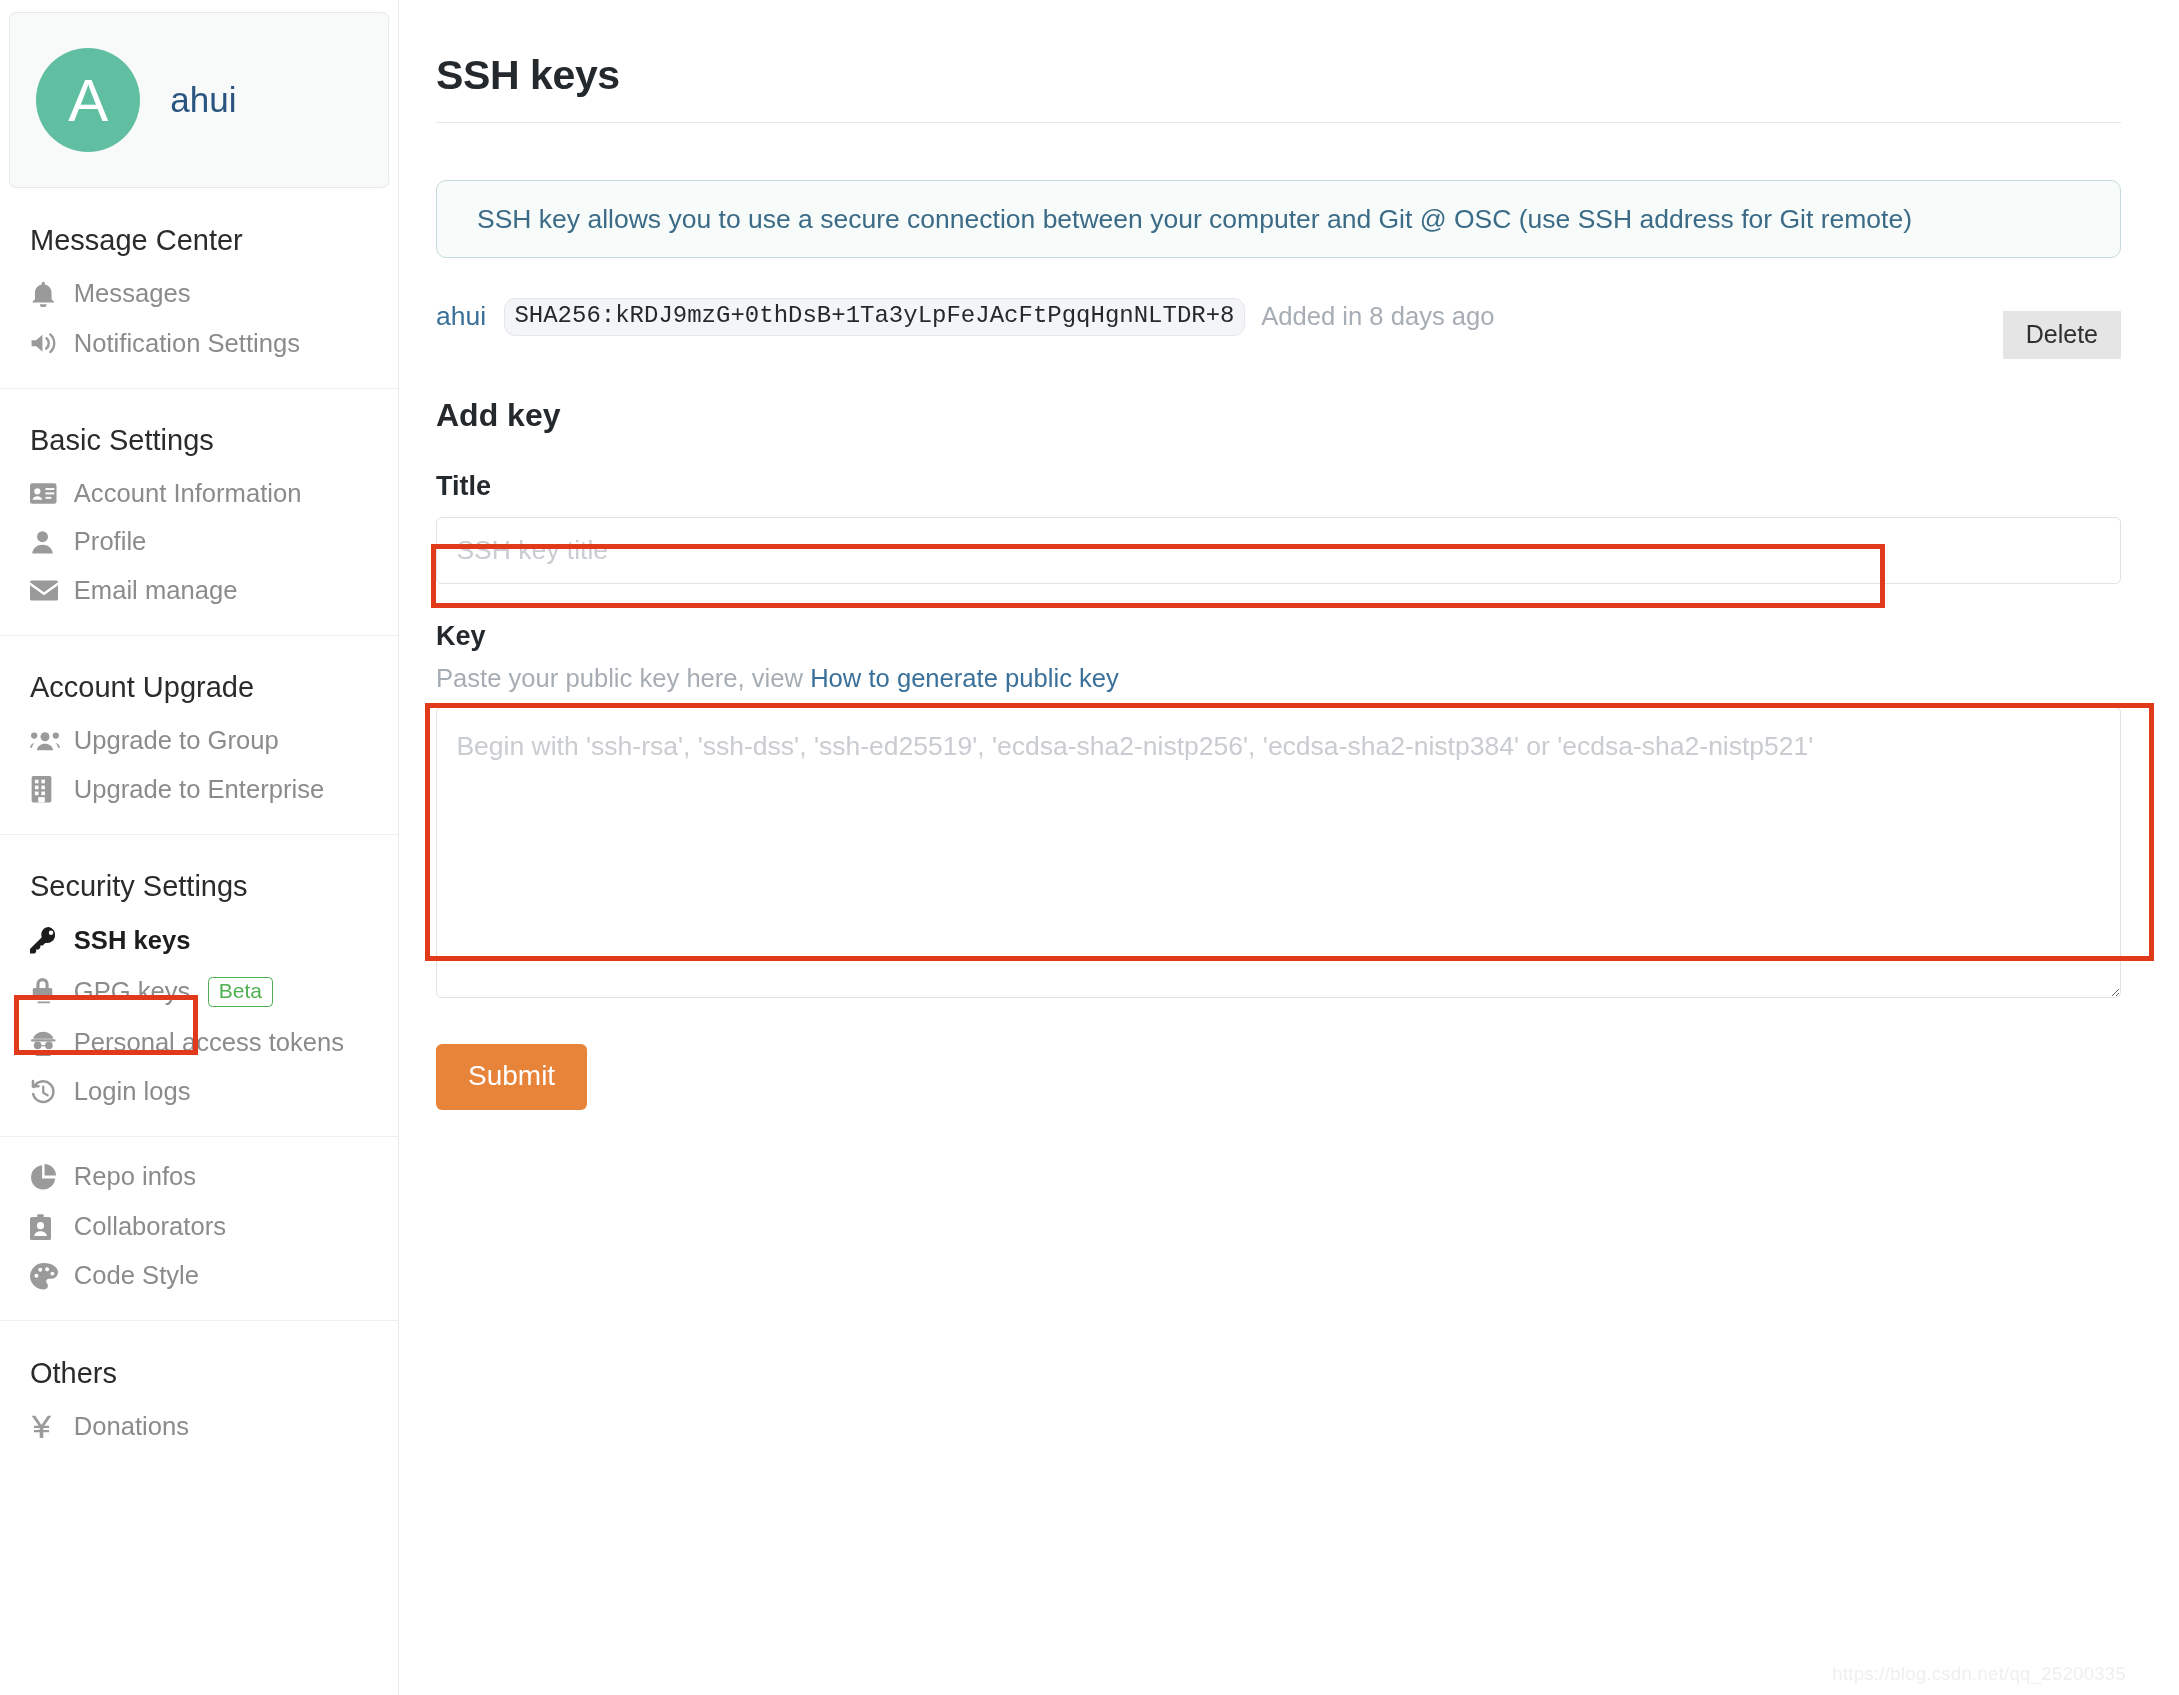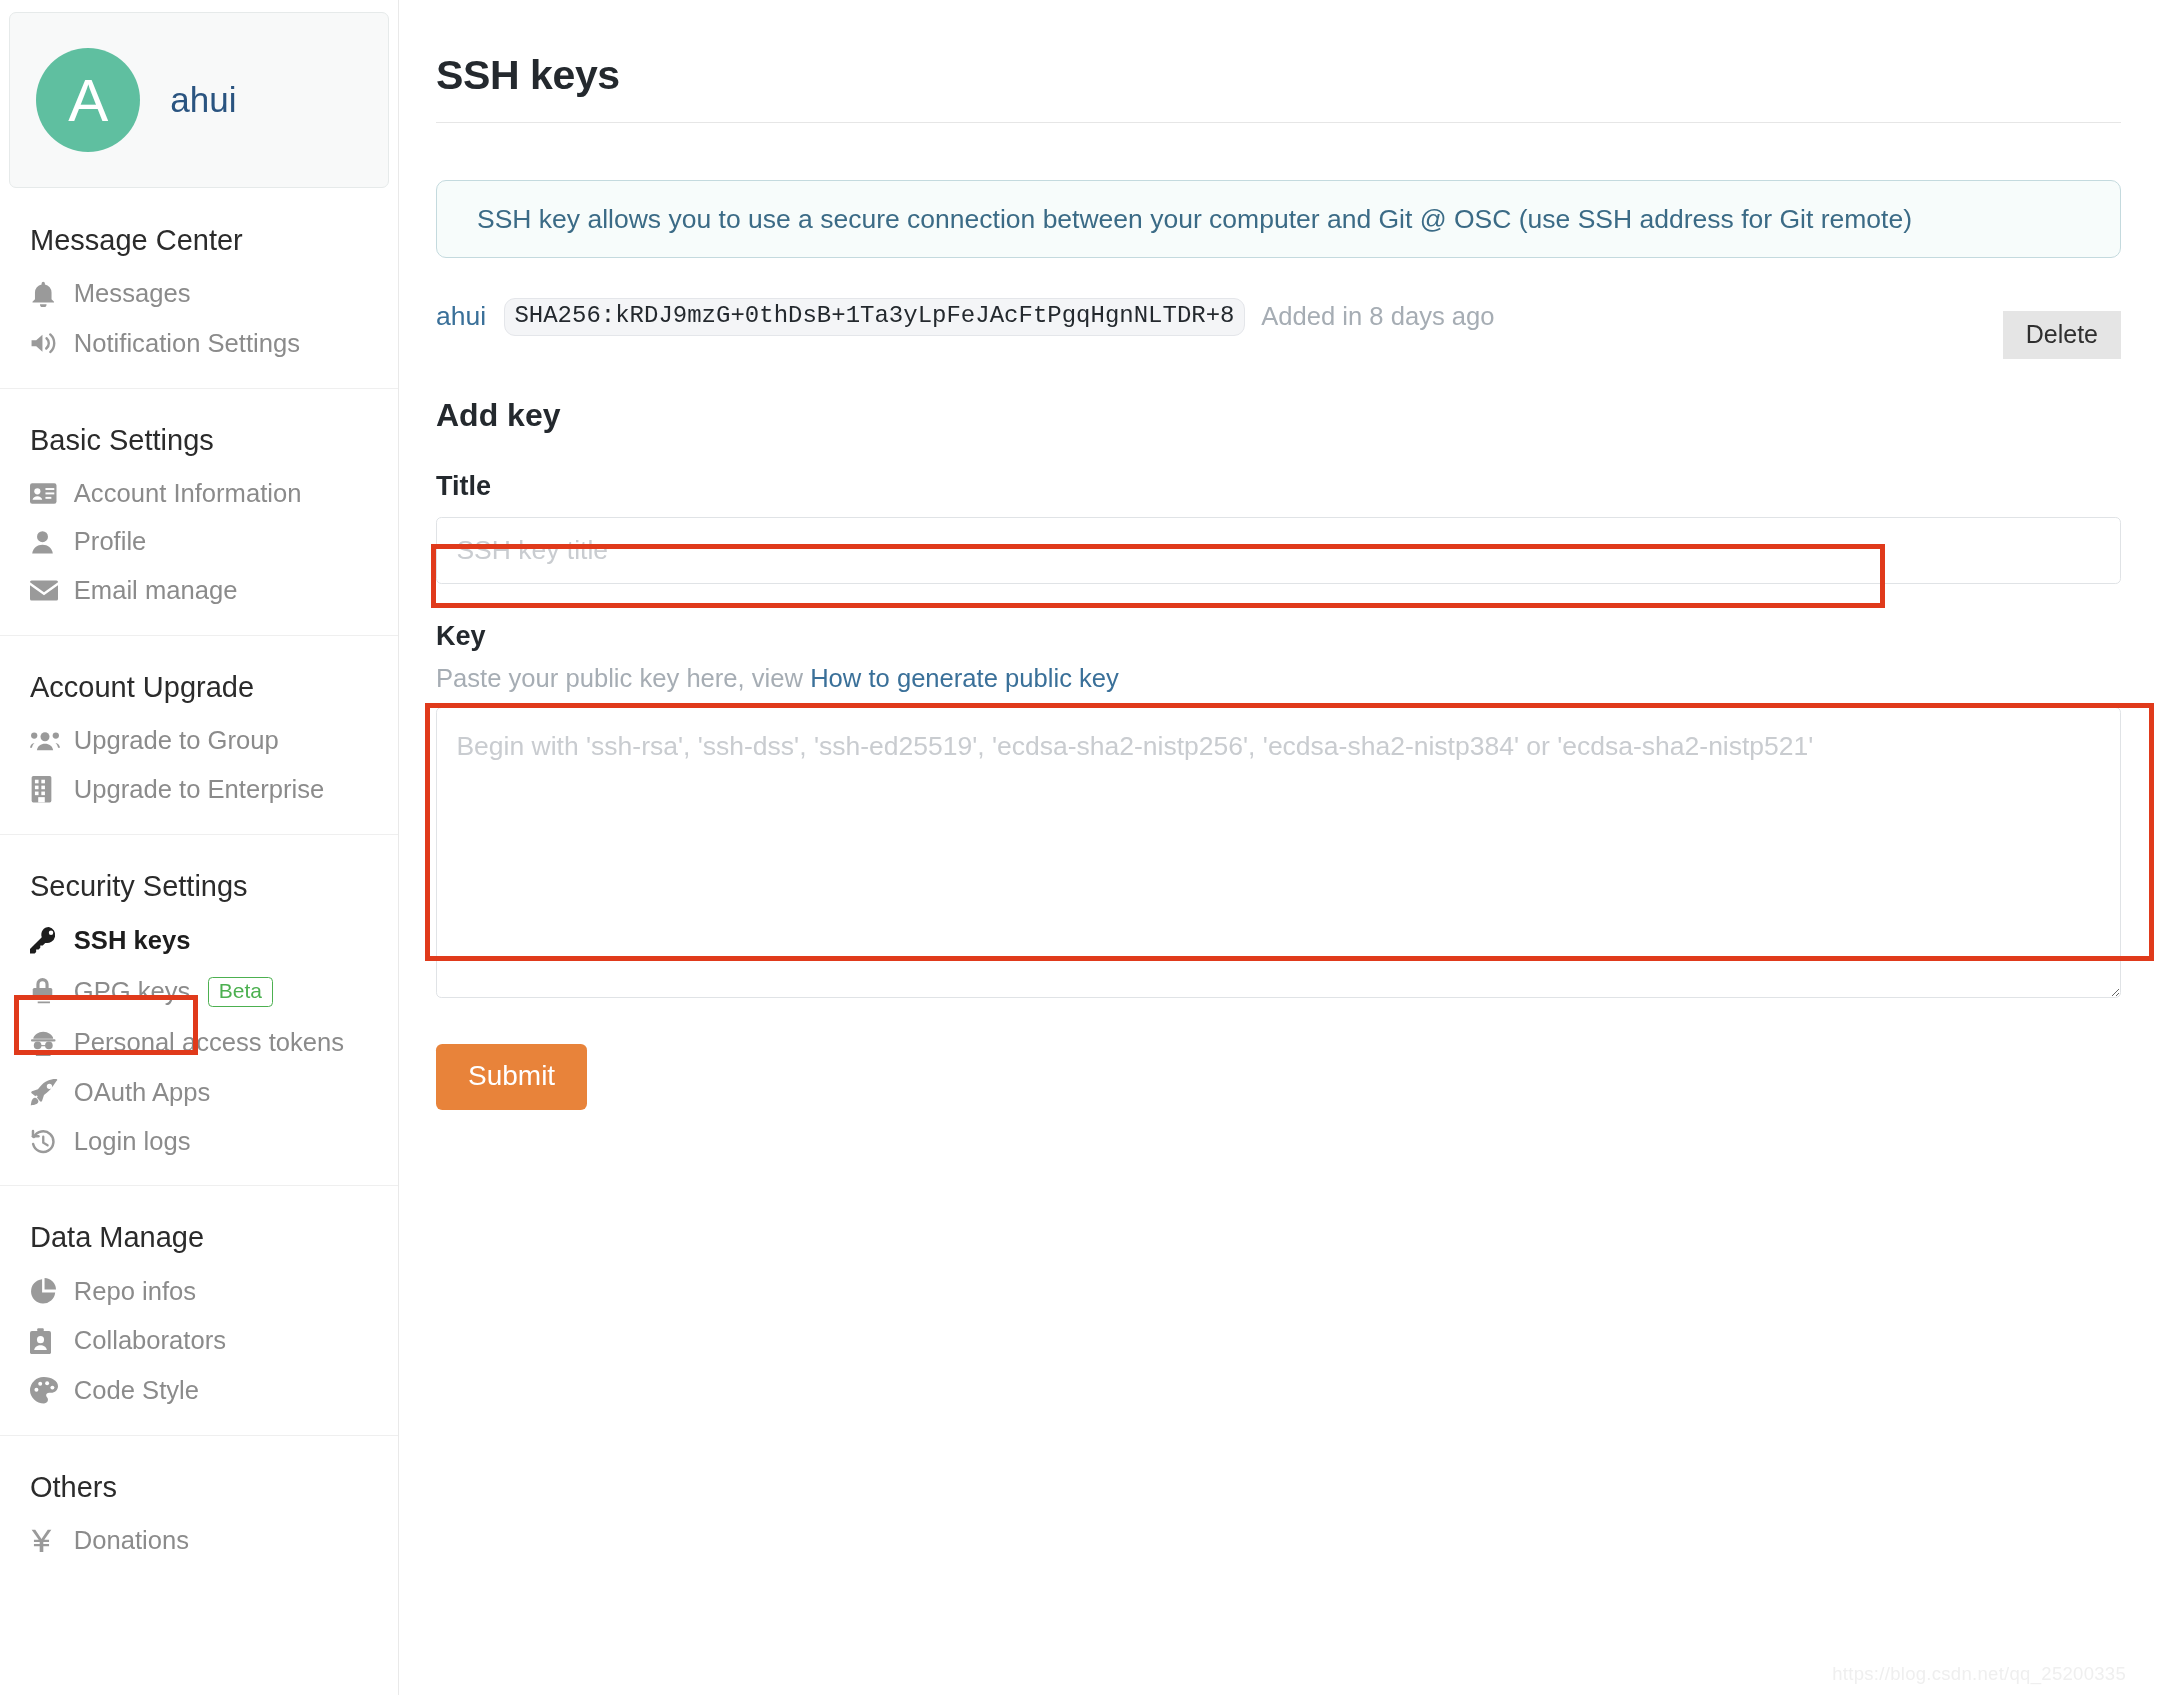--- a/index.html
+++ b/index.html
@@ -361,41 +361,31 @@
                 <circle cx="4.6" cy="9.3" r="2.3"></circle>
                 <circle cx="11.4" cy="9.3" r="2.3"></circle>
                 <path d="M6.6 9.1h2.8v.7H6.6z"></path>
                 <path d="M3.4 16c.3-2 2.1-3.2 4.6-3.2s4.3 1.2 4.6 3.2z"></path>
               </svg>
             </span>
             <span class="lbl">Personal access tokens</span>
           </div>
           <div class="nav-item">
             <span class="ico">
-              <svg width="28" height="26.5" viewBox="0 0 17 16" fill="currentColor">
-                <path d="M16.6.5c-.1-.3-.3-.4-.6-.5C13.4-.3 9 1 6.2 4.5L4.8 6.2 1.2 7.4c-.5.2-.6.9-.2 1.2l2.3 1.8.2-.2a.6.6 0 0 1 .9.8l-.2.2 1.9 2.3c.3.4 1 .3 1.2-.2l1.2-3.6 1.7-1.4C13.7 5.5 15.3 1.9 16.6.5zM11.8 6a1.6 1.6 0 1 1 0-3.2 1.6 1.6 0 0 1 0 3.2z"></path>
-                <path d="M1.6 12.1C.8 12.9.5 16 .5 16s3.1-.3 3.9-1.1a1.9 1.9 0 1 0-2.8-2.8z"></path>
-              </svg>
-            </span>
-            <span class="lbl">OAuth Apps</span>
-          </div>
-          <div class="nav-item">
-            <span class="ico">
               <svg width="26.5" height="25" viewBox="0 0 16 15" fill="none" stroke="currentColor" stroke-width="1.5" stroke-linecap="round">
                 <path d="M1.8 4.4V1.2"></path>
                 <path d="M1.8 4.4h3.3"></path>
                 <path d="M2.4 4.8A6.2 6.2 0 1 1 1.9 9"></path>
                 <path d="M8 4.6v3.6l2.6 1.6" stroke-width="1.4"></path>
               </svg>
             </span>
             <span class="lbl">Login logs</span>
           </div>
         </div>
         <div class="nav-group">
-          <div class="group-title">Data Manage</div>
           <div class="nav-item">
             <span class="ico">
               <svg width="26.5" height="26.5" viewBox="0 0 16 16" fill="currentColor">
                 <path d="M7.3.8A7.3 7.3 0 1 0 15.2 8.7H7.3z"></path>
                 <path d="M8.8 0v6.9h6.9A7 7 0 0 0 8.8 0z"></path>
               </svg>
             </span>
             <span class="lbl">Repo infos</span>
           </div>
           <div class="nav-item">

